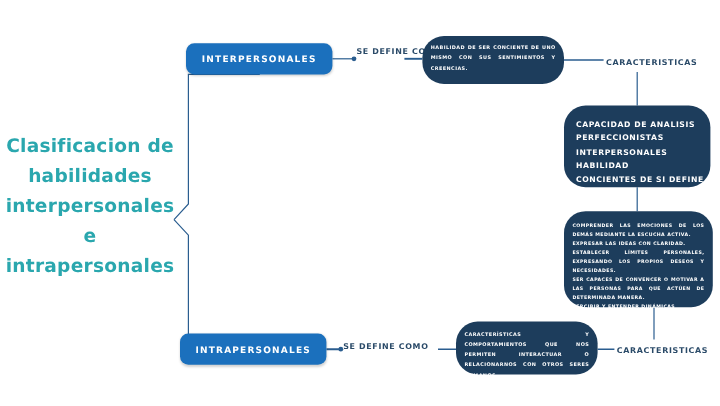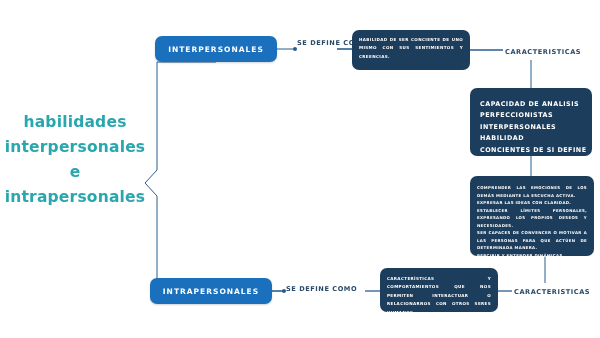--- a/index.html
+++ b/index.html
@@ -39,21 +39,21 @@
     justify-content:center;
     text-align:center;
     box-shadow:0 1px 2px rgba(0,0,0,.18);
   }
   #node-interpersonales{left:155px;top:36px;width:122px;height:26px;}
   #node-intrapersonales{left:150px;top:278px;width:122px;height:26px;}
 
   .node-dark{
     position:absolute;
     background:#1d3d5c;
-    border-radius:7px;
+    border-radius:18px;
     color:#ffffff;
     box-sizing:border-box;
     font-weight:bold;
     letter-spacing:.35px;
   }
   #box-def-inter{
     left:352px;top:30px;width:118px;height:40px;
     padding:6px 7px 0 7px;
     font-size:4.1px;line-height:2.05;
     text-align:justify;
@@ -118,20 +118,21 @@
     <line x1="272" y1="291" x2="283" y2="291" stroke="#2a5d8f" stroke-width="1.6"></line>
     <circle cx="284" cy="291" r="2" fill="#2a5d8f"></circle>
     <line x1="365" y1="291" x2="380" y2="291" stroke="#2a5d8f" stroke-width="1.3"></line>
 
     <line x1="498" y1="291" x2="512" y2="291" stroke="#2a5d8f" stroke-width="1.3"></line>
 
     <line x1="545" y1="283" x2="545" y2="256" stroke="#2a5d8f" stroke-width="1"></line>
   </svg>
 
   <div class="root-title">
+    <div>Clasificacion de</div>
     <div>habilidades</div>
     <div>interpersonales</div>
     <div>e</div>
     <div>intrapersonales</div>
   </div>
 
   <div class="node-blue" id="node-interpersonales">INTERPERSONALES</div>
 
   <div class="conn-label" id="label-se-define-inter">SE DEFINE COMO</div>
 

